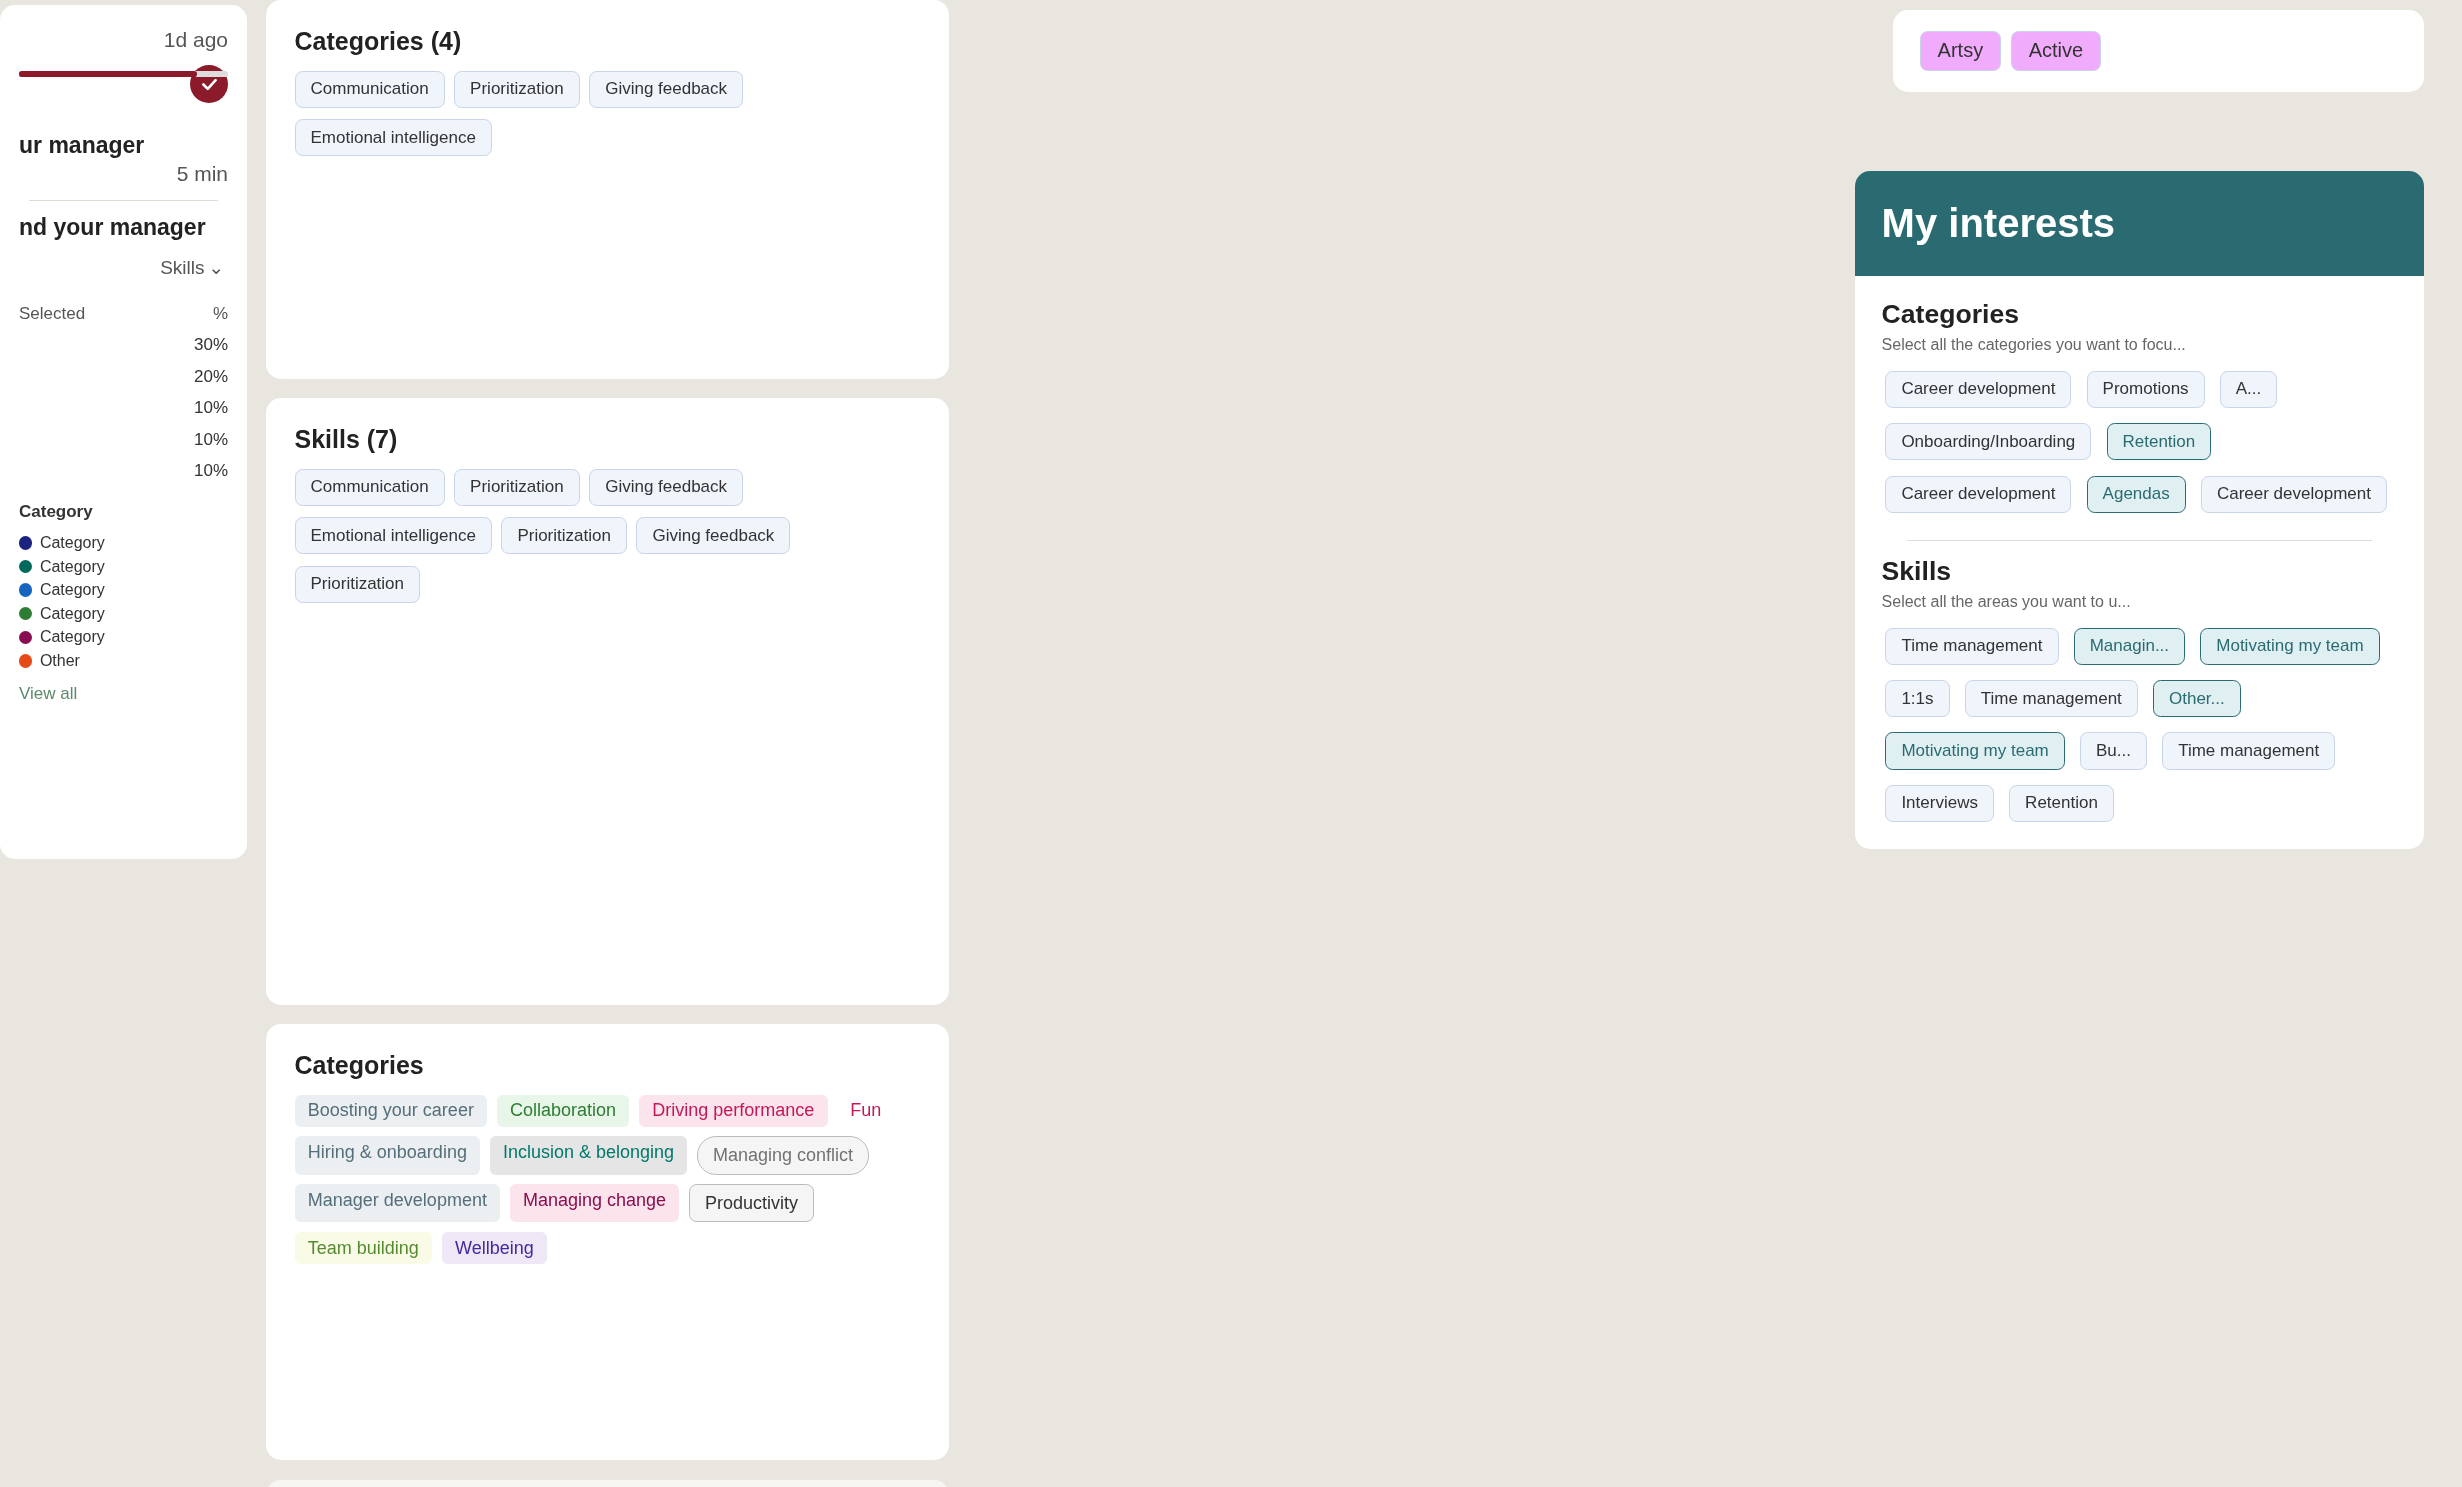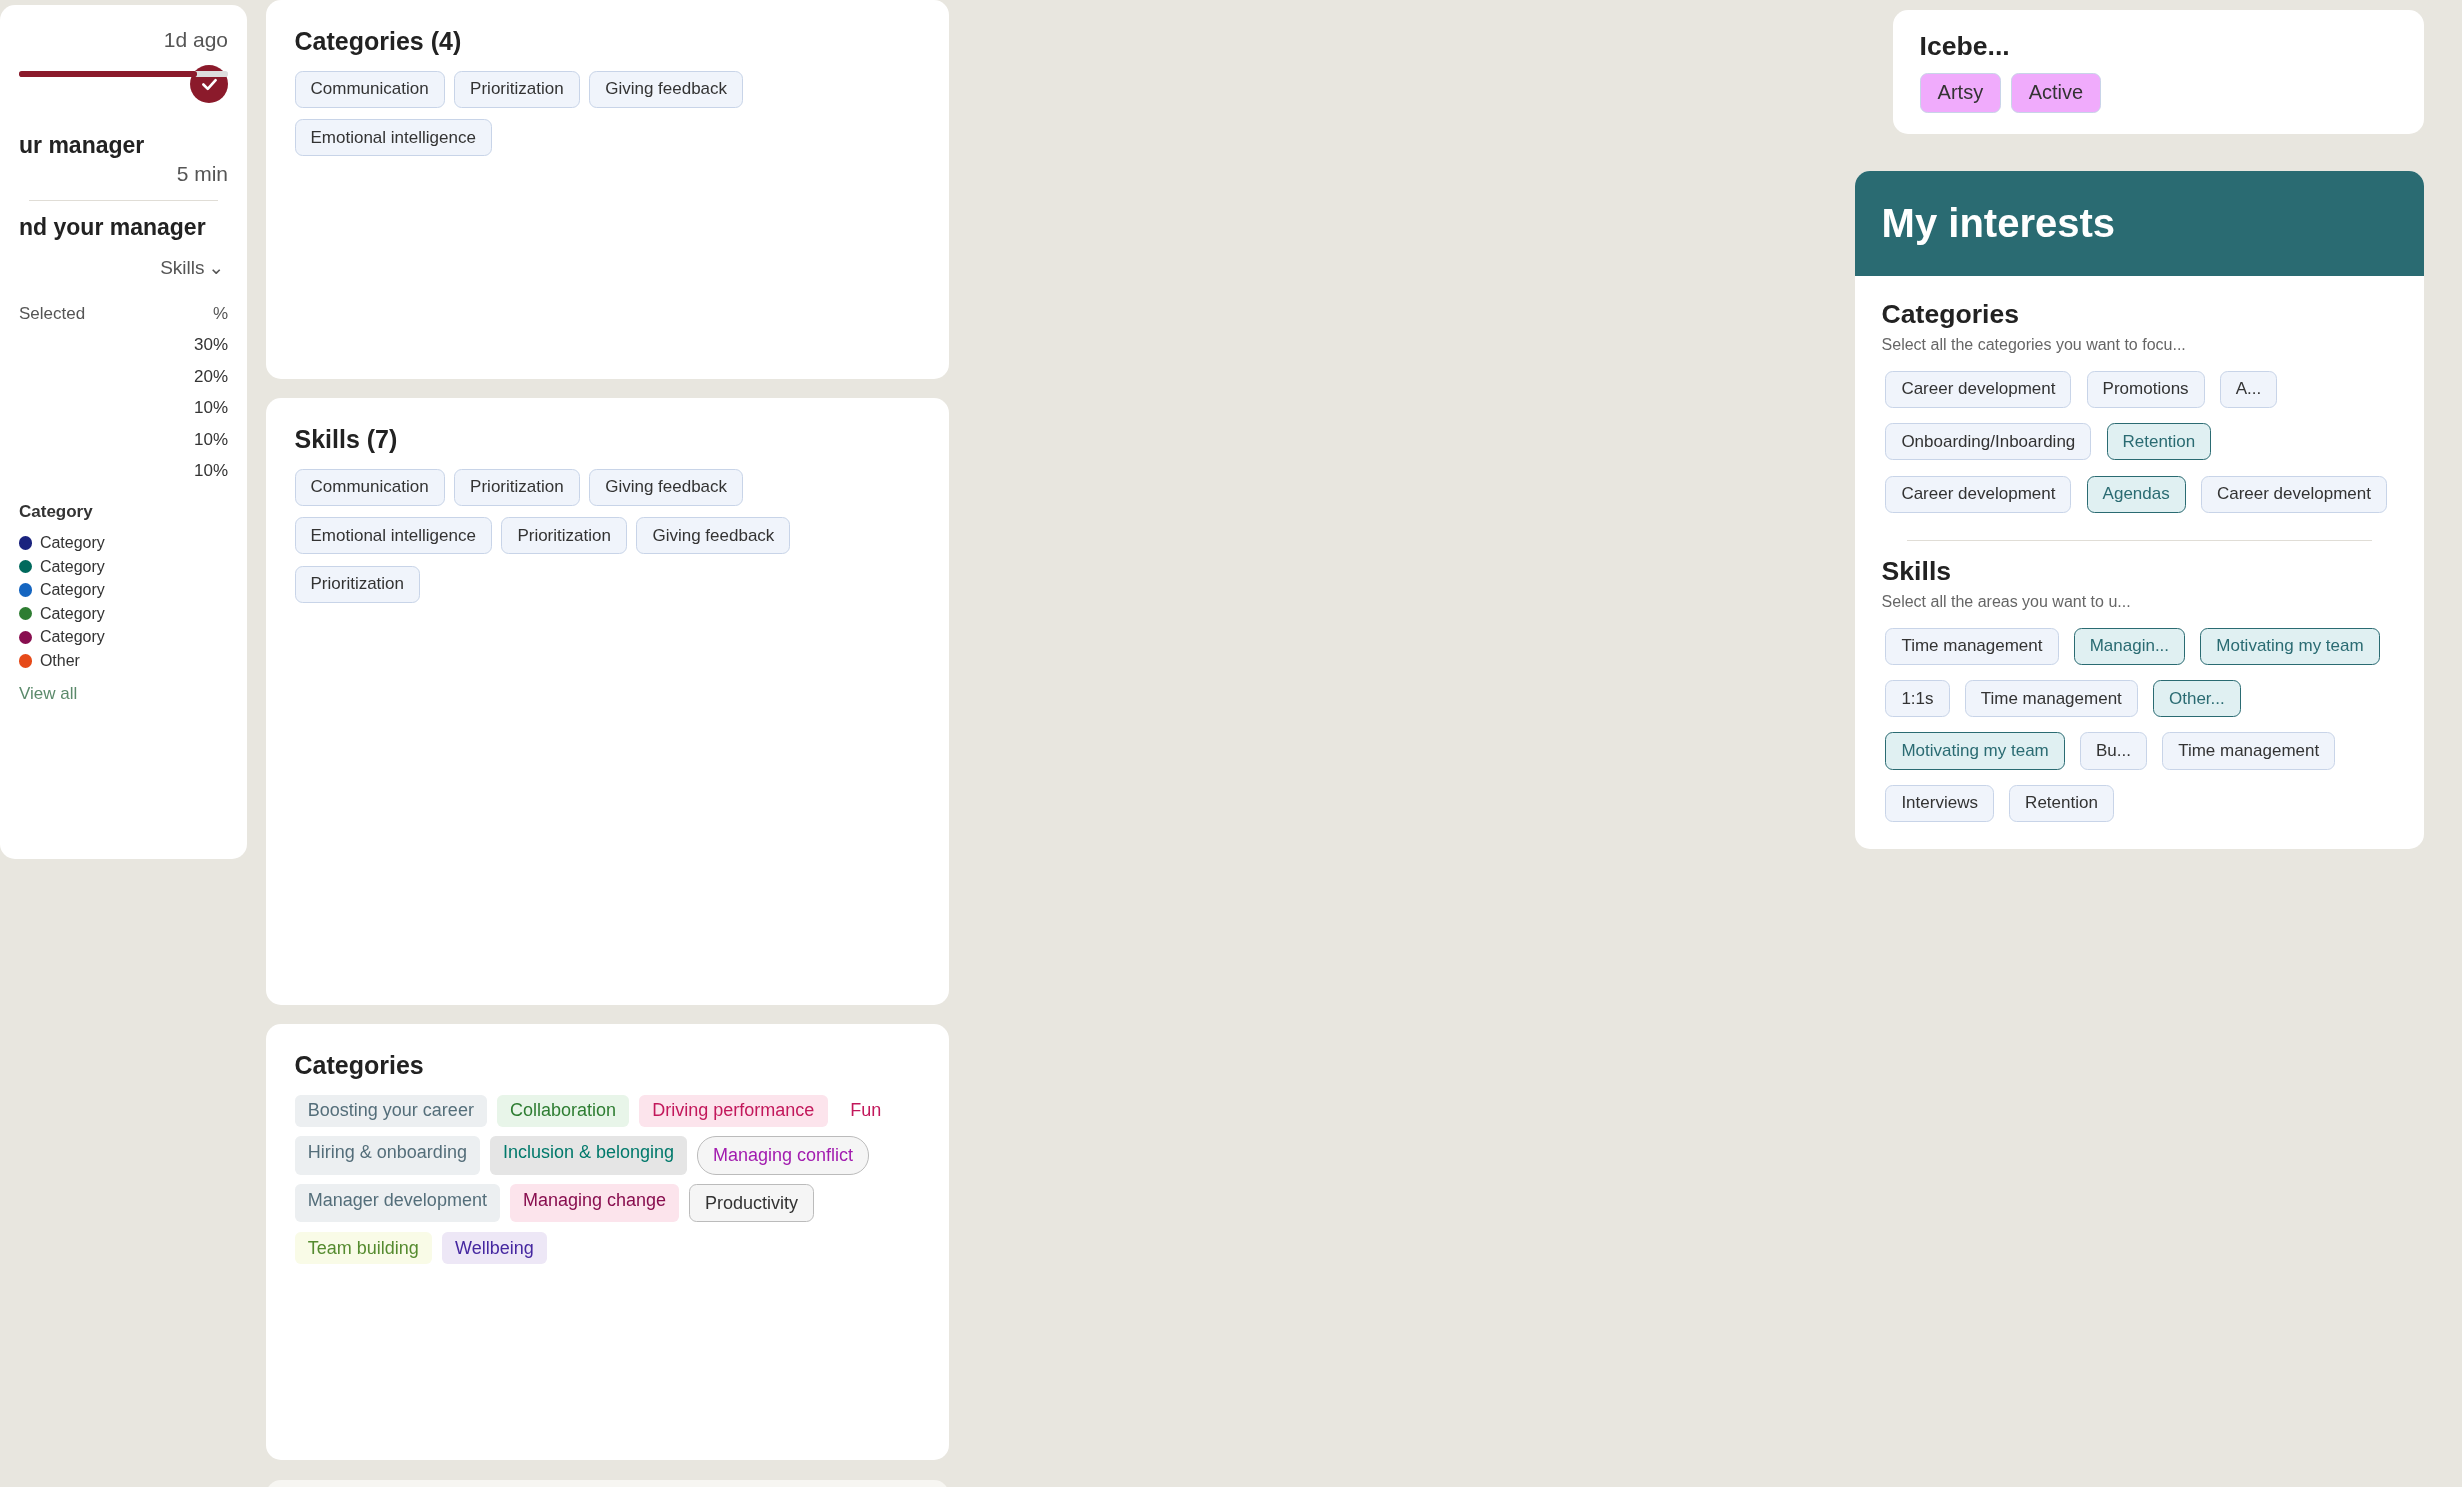--- a/index.html
+++ b/index.html
@@ -394,38 +394,37 @@
 
 <div class="card panel-categories">
   <div class="section-title">Categories</div>
   <div style="display:flex; flex-wrap:wrap; gap:9.5px;">
     <span class="cat-tag cat-gray">Boosting your career</span>
     <span class="cat-tag cat-green">Collaboration</span>
     <span class="cat-tag cat-pink">Driving performance</span>
     <span class="cat-tag" style="color:#c2185b; font-size:18px;">Fun</span>
     <span class="cat-tag cat-gray">Hiring &amp; onboarding</span>
     <span class="cat-tag cat-teal">Inclusion &amp; belonging</span>
-    <span class="cat-tag" style="color:#a21caf; border:1.4px solid #bbb; border-radius:19px; background:#f5f5f5; padding:7.6px 15px; font-size:18px;">Managing conflict</span>
+    <span class="cat-tag" style="color:#737373; border:1.4px solid #bbb; border-radius:19px; background:#f5f5f5; padding:7.6px 15px; font-size:18px;">Managing conflict</span>
     <span class="cat-tag cat-gray">Manager development</span>
     <span class="cat-tag cat-maroon">Managing change</span>
     <span class="cat-tag" style="color:#333; border:1.4px solid #bbb; border-radius:7.6px; background:#f5f5f5; padding:7.6px 15px; font-size:18px;">Productivity</span>
     <span class="cat-tag cat-olive">Team building</span>
     <span class="cat-tag cat-lavender">Wellbeing</span>
   </div>
 </div>
 
 <div style="position:absolute; left:266px; top:1480px; width:683px; height:360px; background:#f7f6f2; border-radius:15px; padding:26.6px 28.5px; display:flex; flex-direction:column; align-items:center; justify-content:center;">
   
   
   
   
 </div>
 
 <div style="position:absolute; right:38px; top:9.5px; width:531px; background:#fff; border-radius:15px; padding:21px 26.6px;">
-  <div class="iceberg-title">Icebe...</div>
   <div class="iceberg-tags">
     <span class="iceberg-tag">Artsy</span>
     <span class="iceberg-tag">Active</span>
   </div>
 </div>
 
 <div style="position:absolute; right:38px; top:171px; width:569px; background:#fff; border-radius:15px; overflow:hidden; max-height:1290px;">
   <div class="interests-header">
     <div class="interests-header-title">My interests</div>
   </div>

